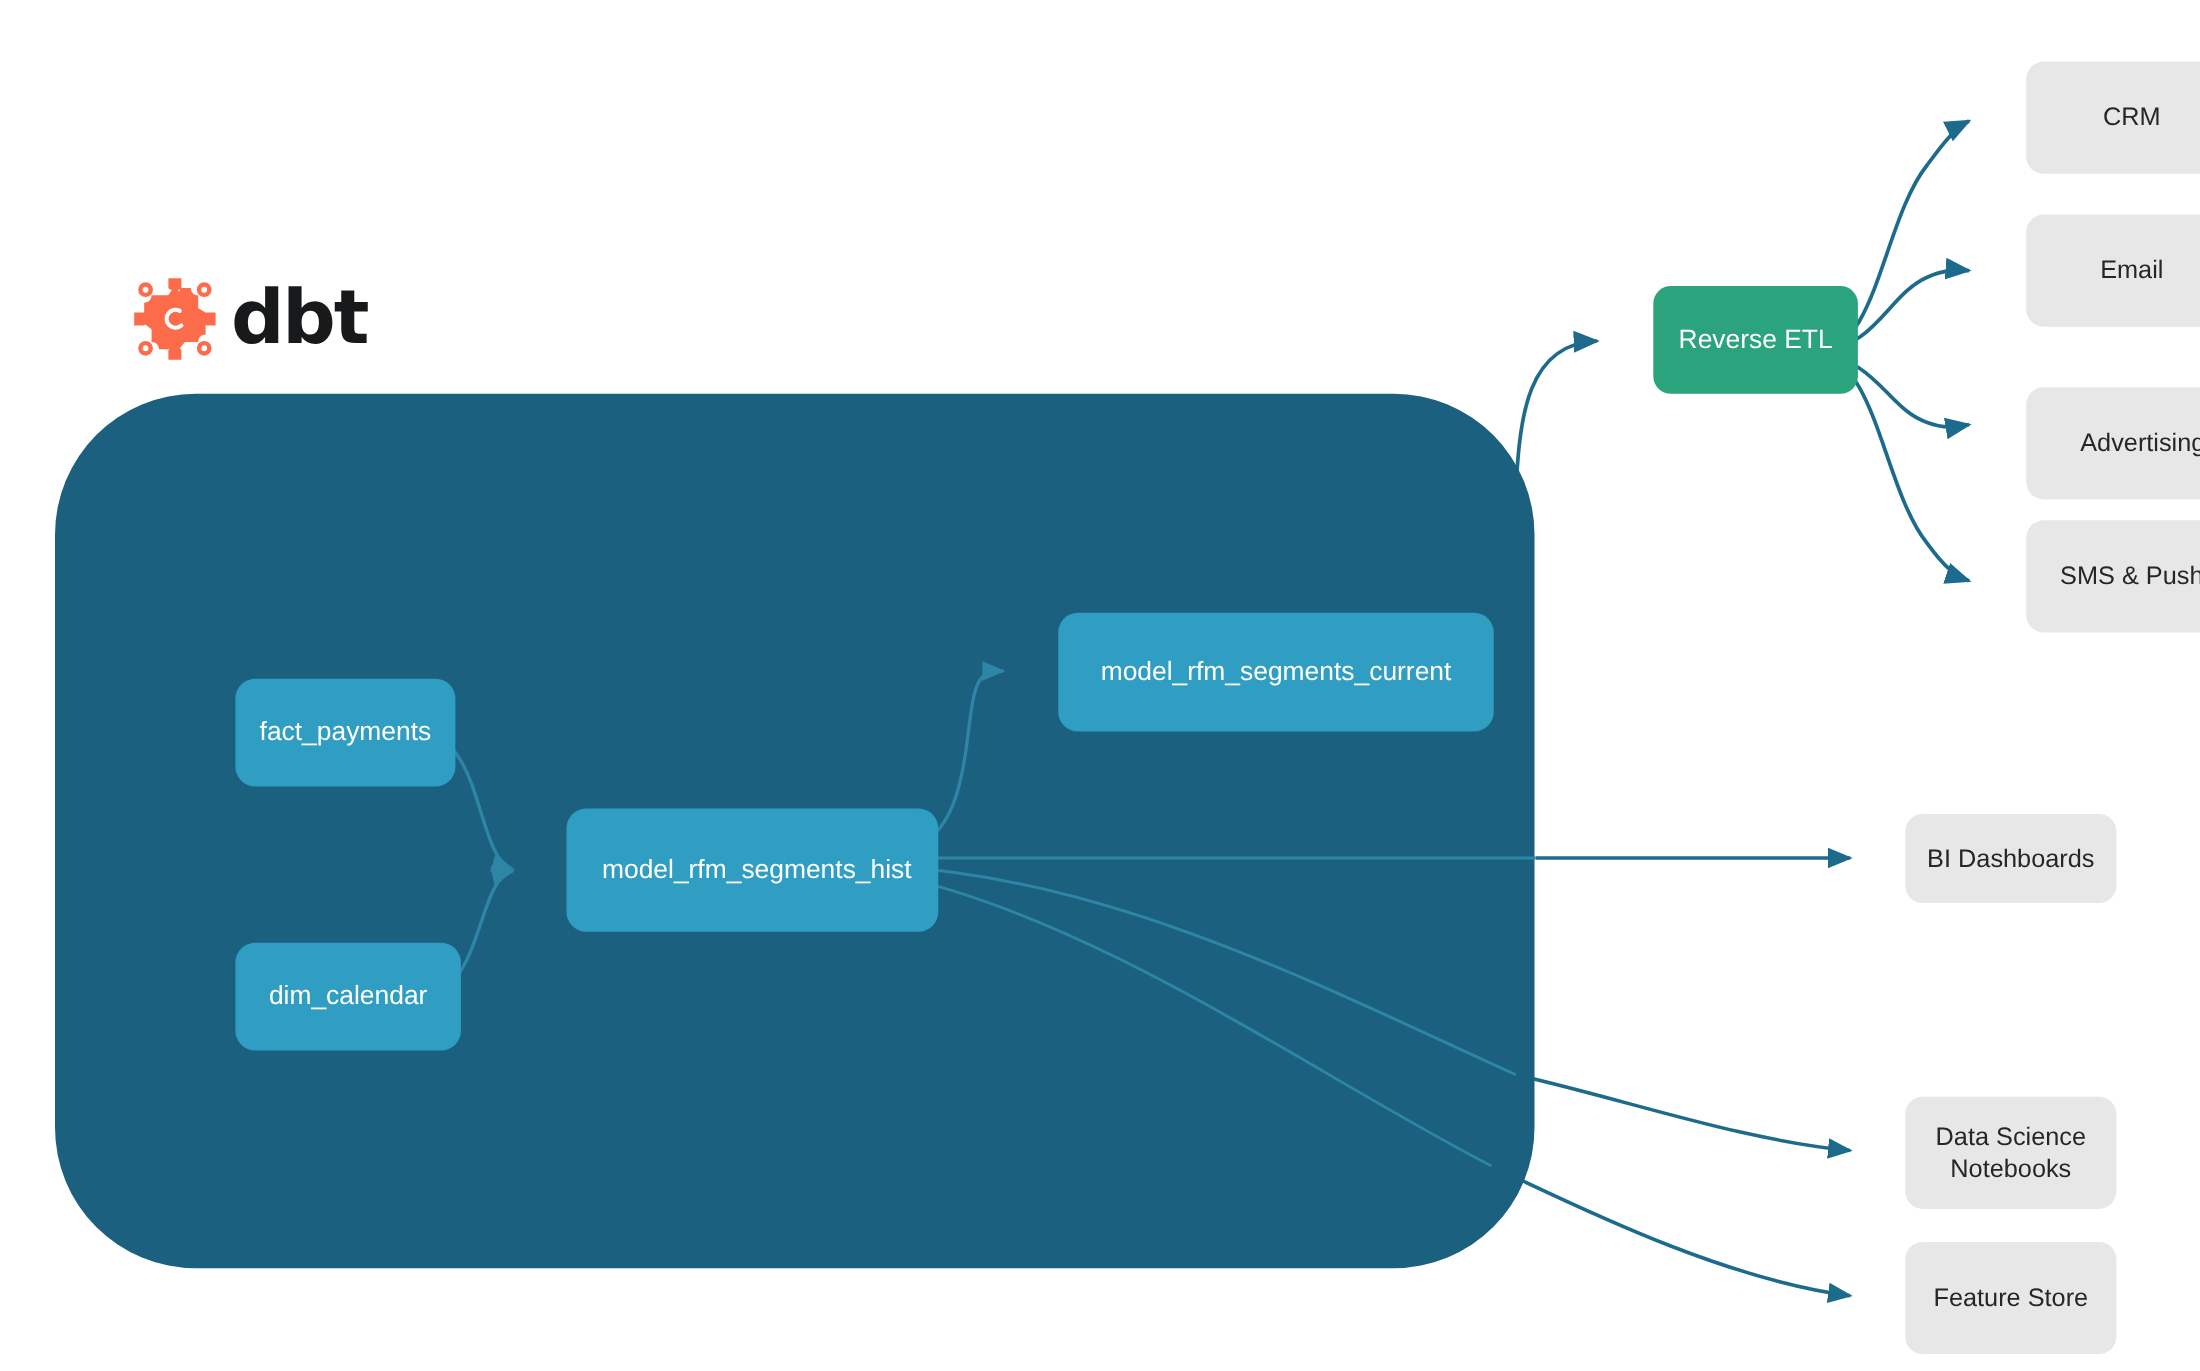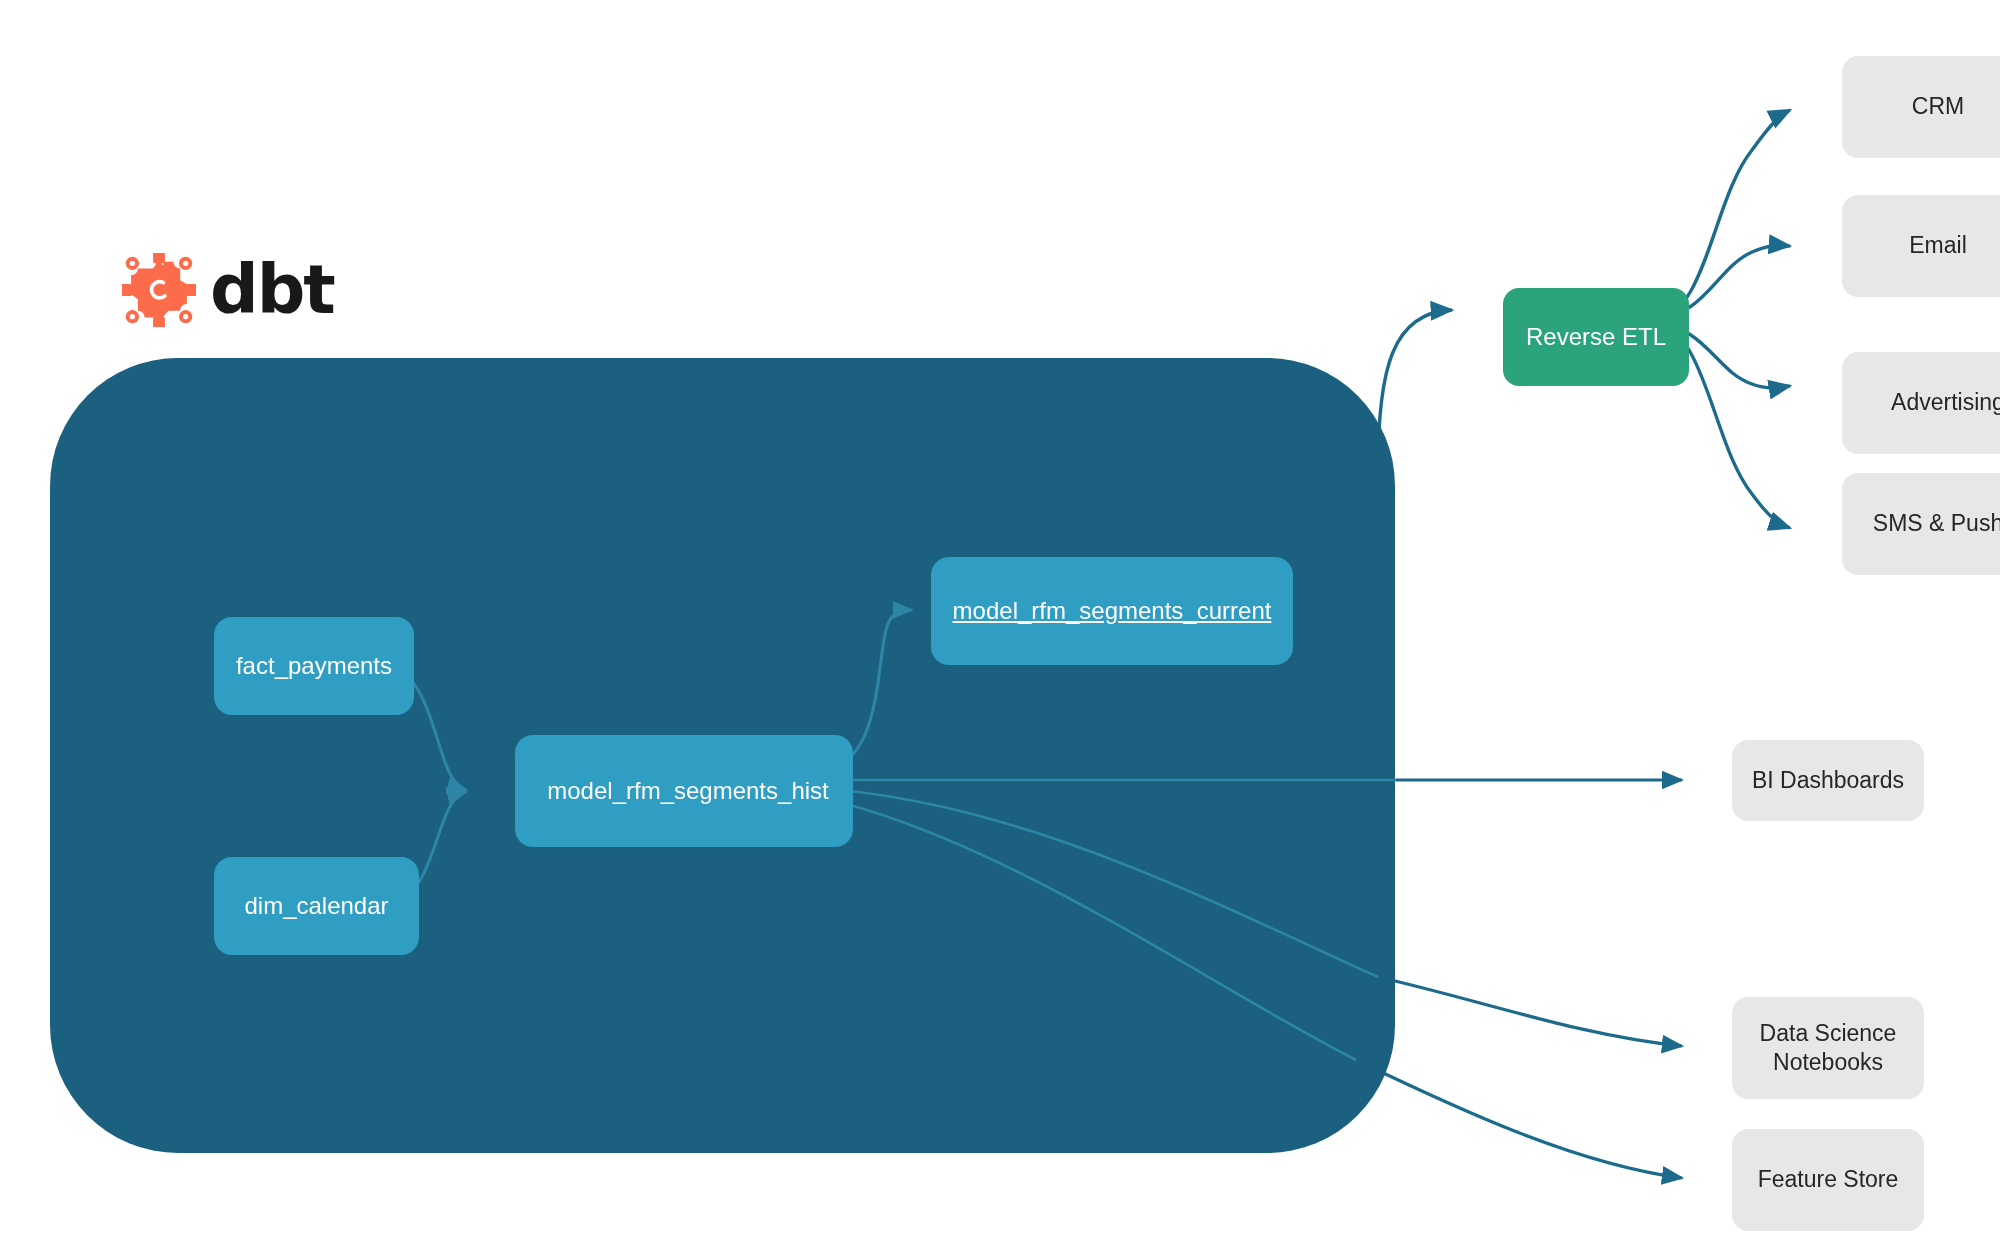--- a/index.html
+++ b/index.html
@@ -92,22 +92,22 @@
     color: #262626;
     font-size: 23px;
     padding: 0 14px;
     line-height: 1.28;
   }
 
   
   #node-fact-payments       { left: 172px;  top: 617px;  width: 200px;  height: 98px; }
   #node-dim-calendar        { left: 172px;  top: 857px;  width: 205px;  height: 98px; }
   #node-rfm-hist            { left: 473px;  top: 735px;  width: 338px;  height: 112px; }
-  #node-rfm-current         { left: 889px;  top: 557px;  width: 362px;  height: 108px; text-decoration: underline; }
-  #node-reverse-etl         { left: 1461px; top: 288px;  width: 186px;  height: 98px; }
+  #node-rfm-current         { left: 920px;  top: 557px;  width: 396px;  height: 108px; }
+  #node-reverse-etl         { left: 1461px; top: 260px;  width: 186px;  height: 98px; }
 
   #node-crm                 { left: 1800px; top: 56px;   width: 192px;  height: 102px; }
   #node-email               { left: 1800px; top: 195px;  width: 192px;  height: 102px; }
   #node-advertising         { left: 1800px; top: 352px;  width: 212px;  height: 102px; }
   #node-sms-push            { left: 1800px; top: 473px;  width: 192px;  height: 102px; }
   #node-bi-dashboards       { left: 1690px; top: 740px;  width: 192px;  height: 81px; }
   #node-ds-notebooks        { left: 1690px; top: 997px;  width: 192px;  height: 102px; }
   #node-feature-store       { left: 1690px; top: 1129px; width: 192px;  height: 102px; }
 </style>
 </head>

